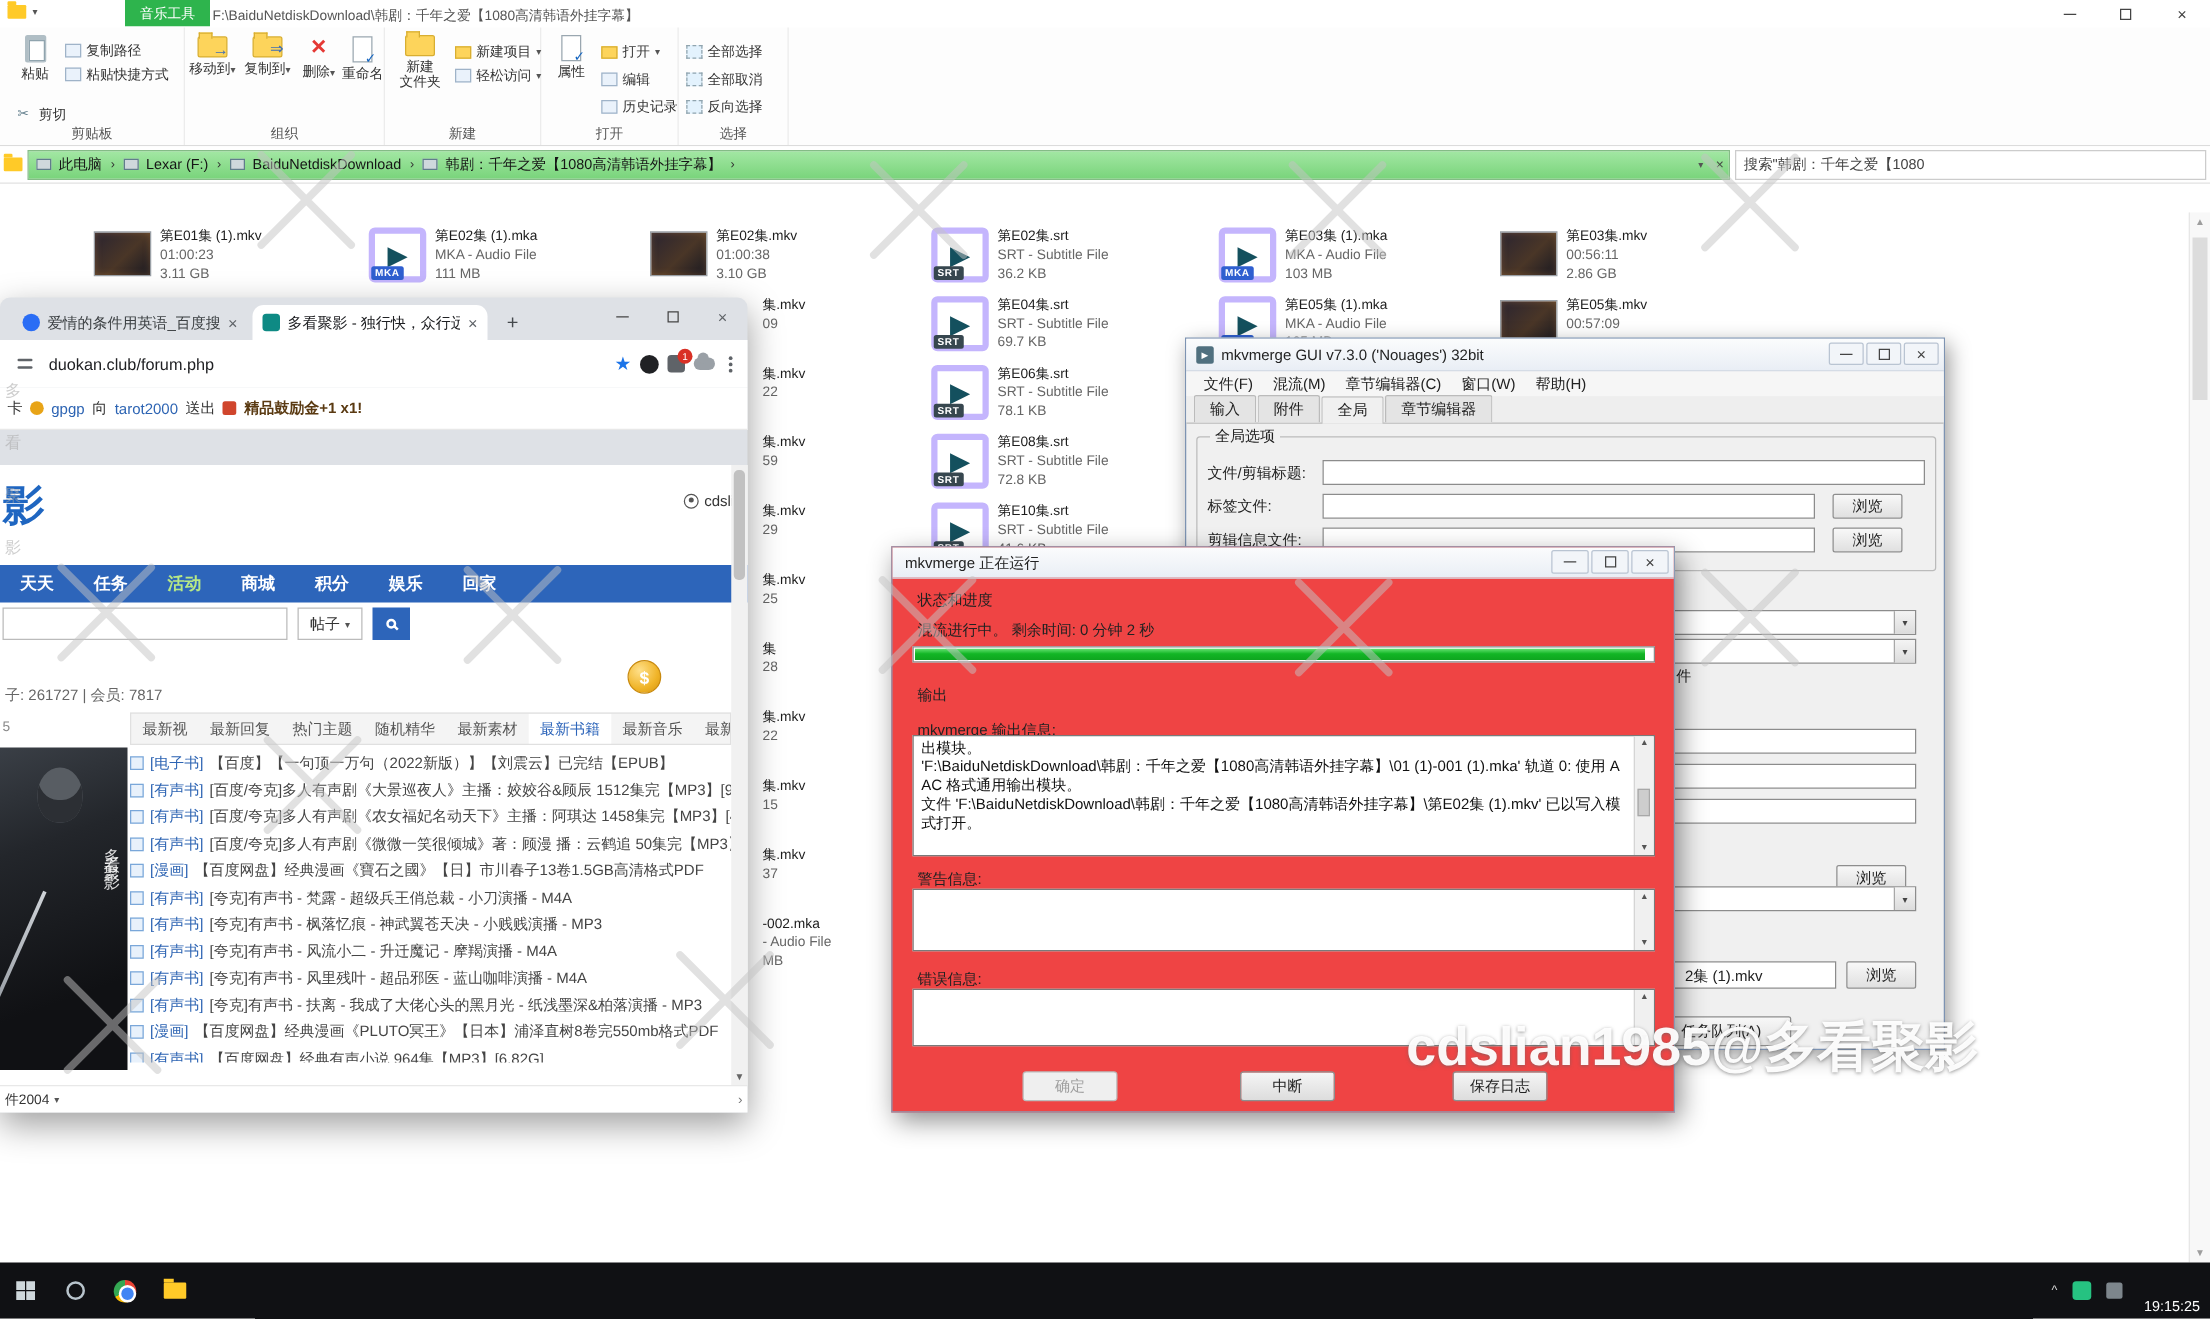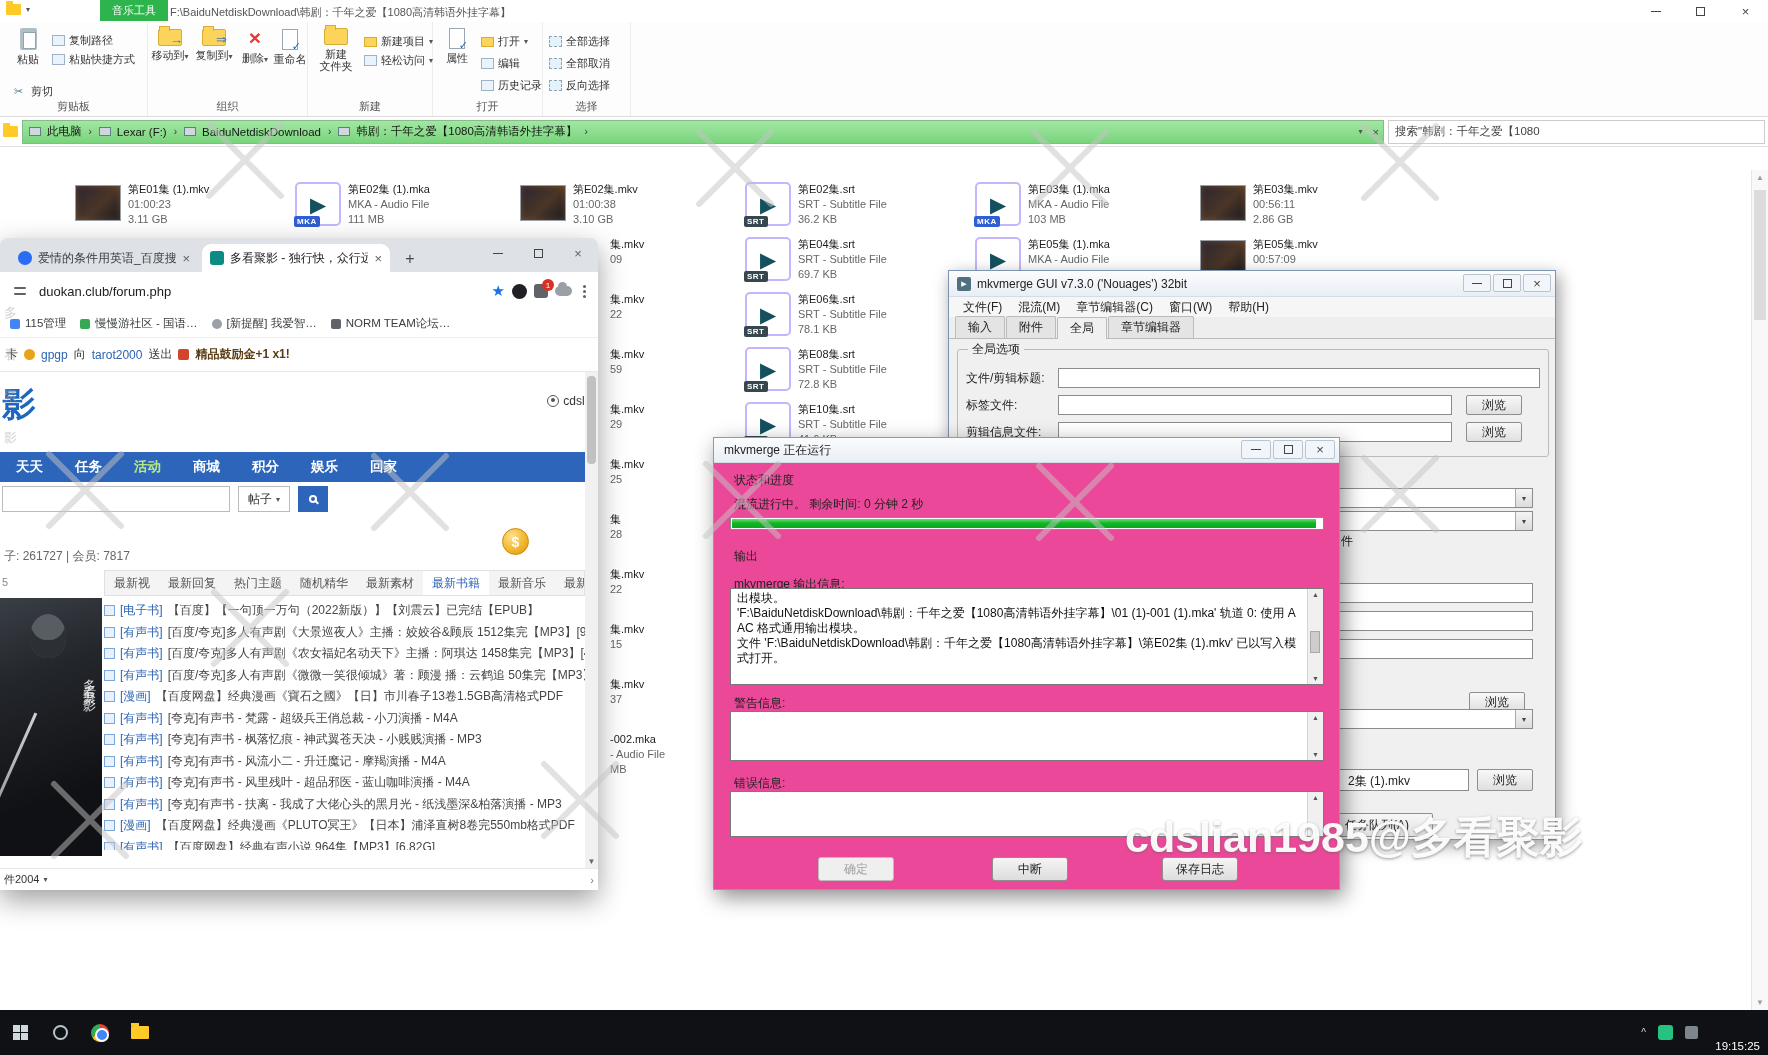--- a/index.html
+++ b/index.html
@@ -48,21 +48,21 @@
   .crumb{display:flex;align-items:center}
   .csep{margin:0 7px;color:#333;font-size:10px}
   .pc-ico{width:12px;height:9px;border:1px solid #607d8b;background:#cfd8dc;margin-right:6px;flex:none}
   .addr-right{position:absolute;right:4px;top:0;height:22px;display:flex;align-items:center;gap:10px;color:#444;font-size:11px}
   .searchbox{flex:1;height:24px;border:1px solid #ccc;display:flex;align-items:center;padding:0 6px;font-size:11.5px;color:#444;background:#fff}
   .files{position:absolute;left:0;top:170px;right:18px;bottom:45px}
   .fcol{position:absolute;width:215px}
   .fitem{height:55px;display:flex;gap:7px;align-items:flex-start}
   .ficon{width:46px;height:44px;position:relative;flex:none}
   .ficon.mkv{height:36px;margin-top:3px;background:linear-gradient(135deg,#2a2430,#4a3627 55%,#191922);border:1px solid #9aa0a6;box-shadow:inset 0 0 6px rgba(255,170,80,.25)}
-  .ficon.mka,.ficon.srt{background:#fff;border:2px solid #c4b5fd;border-radius:5px}
+  .ficon.mka,.ficon.srt{background:#fff;border:5px solid #c4b5fd;border-radius:5px}
   .ficon.mka::before,.ficon.srt::before{content:"▶";position:absolute;inset:0;display:flex;align-items:center;justify-content:center;color:#14505e;font-size:21px;line-height:1}
   .fbadge{position:absolute;left:-3px;bottom:-3px;font-size:8px;font-weight:700;color:#fff;padding:1px 3px;border-radius:2px;letter-spacing:.5px}
   .fbadge:empty{display:none}
   .ficon.mka .fbadge{background:#2f5fd0}
   .ficon.srt .fbadge{background:#37474f}
   .fname{font-size:11px;color:#1d1d1d;white-space:nowrap;line-height:15px}
   .fl2,.fl3{font-size:11px;color:#666;line-height:15px;white-space:nowrap}
   .exp-scroll{position:absolute;right:0;top:170px;bottom:45px;width:17px;background:#f8f8f8;border-left:1px solid #e7e7e7;display:flex;flex-direction:column;justify-content:space-between;align-items:center;padding:3px 0;font-size:8px;color:#9e9e9e}
   .exp-thumb{position:absolute;right:2px;top:190px;width:12px;height:130px;background:#dcdcdc}
 
@@ -157,21 +157,21 @@
   .gbox legend{font-size:12px;padding:0 4px;margin-left:6px}
   .g-row{display:flex;align-items:center;margin:5px 4px;height:22px}
   .g-row label{width:92px;flex:none}
   .g-input{height:20px;border:1px solid #8c8c8c;background:#fff;font-size:12px;padding:0 4px}
   .g-btn{height:20px;width:56px;background:linear-gradient(#f8f8f8,#e0e0e0);border:1px solid #8e8e8e;border-radius:2px;font-size:12px;color:#222;text-align:center;line-height:18px}
   .abs{position:absolute}
   .g-select{position:absolute;height:20px;background:#fff;border:1px solid #8c8c8c}
   .g-select .sel-caret{position:absolute;right:0;top:0;bottom:0;width:17px;background:linear-gradient(#f4f4f4,#dcdcdc);border-left:1px solid #a8a8a8;display:flex;align-items:center;justify-content:center;font-size:8px;color:#444}
 
   
-  .dlg{position:absolute;left:713px;top:437px;width:627px;height:453px;background:#ec4899;border:1px solid #8b9bb5;z-index:30;box-shadow:4px 7px 20px rgba(0,0,0,.45);font-size:12px;color:#222}
+  .dlg{position:absolute;left:713px;top:437px;width:627px;height:453px;background:#ef4444;border:1px solid #8b9bb5;z-index:30;box-shadow:4px 7px 20px rgba(0,0,0,.45);font-size:12px;color:#222}
   .d-title{height:25px;background:linear-gradient(#fbfcfd,#e9eef5);border-bottom:1px solid #d5dce6;display:flex;align-items:center;padding:0 10px;position:relative}
   .d-wc{position:absolute;right:4px;top:2px;display:flex;gap:2px}
   .d-wc .wc{width:30px;height:19px;border:1px solid #b9c4d2;background:#f2f5f9;border-radius:2px;color:#444}
   .d-body{position:absolute;left:0;top:25px;right:0;bottom:0}
   .d-label{position:absolute;left:20px}
   .pbar{position:absolute;left:16px;top:54px;width:594px;height:13px;border:1px solid #8a8a8a;background:#fff;padding:1px}
   .pfill{height:100%;background:linear-gradient(#63e170,#12b625 45%,#0ea51f)}
   .obox{position:absolute;left:16px;width:594px;border:1px solid #7a7a7a;background:#fff;overflow:hidden}
   .olist{position:absolute;left:0;top:0;right:17px;bottom:0;padding:2px 6px;font-size:12px;line-height:15px;color:#111;word-break:break-all}
   .vscroll{position:absolute;right:0;top:0;bottom:0;width:16px;background:#f0f0f0;border-left:1px solid #d5d5d5;display:flex;flex-direction:column;justify-content:space-between;align-items:center;padding:2px 0;font-size:7px;color:#555}
@@ -594,39 +594,20 @@
       <span class="url">duokan.club/forum.php</span>
       <span class="star">★</span>
       <span class="ic-dark"></span>
       <span class="ext-wrap">
           <span class="ic-flag"></span>
           <span class="ext-badge">1</span>
         </span>
       <span class="ic-cloud"></span>
       <span class="ic-dots"></span>
     </div>
-    <div class="bookmarks">
-
-    <span class="bm">
-          <span class="bm-ico"></span>
-          <span>115管理</span>
-        </span>
-        <span class="bm">
-          <span class="bm-ico"></span>
-          <span>慢慢游社区 - 国语…</span>
-        </span>
-        <span class="bm">
-          <span class="bm-ico"></span>
-          <span>[新提醒] 我爱智…</span>
-        </span>
-        <span class="bm">
-          <span class="bm-ico"></span>
-          <span>NORM TEAM论坛…</span>
-        </span>
-      </div>
     <div class="notif">
       <span>卡</span>
       <span class="dot-gold"></span>
       <a>gpgp</a>
       <span>向</span>
       <a>tarot2000</a>
       <span>送出</span>
       <span class="dot-red"></span>
       <b>精品鼓励金+1 x1!</b>
     </div>

